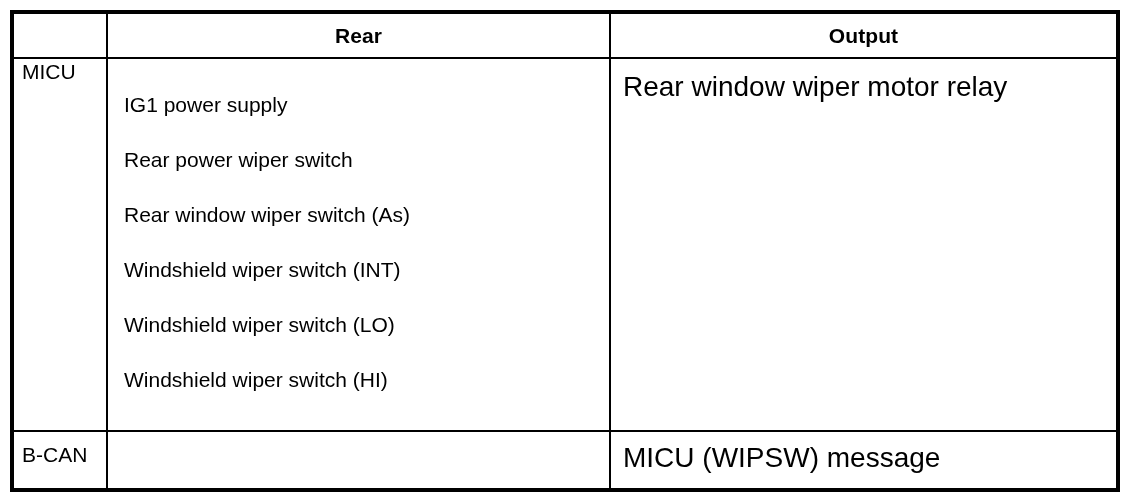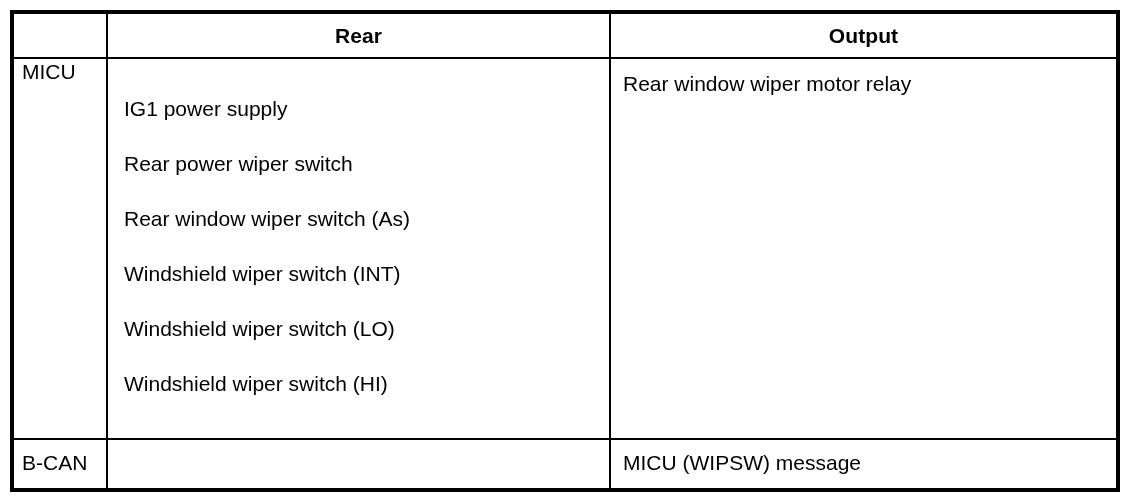--- a/index.html
+++ b/index.html
@@ -51,21 +51,21 @@
     flex: 0 0 auto;
   }
 
   .row-body {
     flex: 1 1 auto;
     border-bottom: 2px solid #000000;
     min-height: 0;
   }
 
   .row-last {
-    height: 48px;
+    height: 56px;
     flex: 0 0 auto;
   }
 
   
   .cell {
     box-sizing: border-box;
     background: #ffffff;
   }
 
   .col-sys {
@@ -134,21 +134,21 @@
   .io-item {
     font-size: 21px;
     line-height: 1;
     height: 55px;
     padding-top: 14px;
     box-sizing: border-box;
     white-space: nowrap;
   }
 
   .out-text {
-    font-size: 21px;
+    font-size: 28px;
     line-height: 1;
     padding-top: 14px;
     white-space: nowrap;
   }
 
   .row-last .out-text {
     padding-top: 12px;
   }
 
   .empty-cell {

